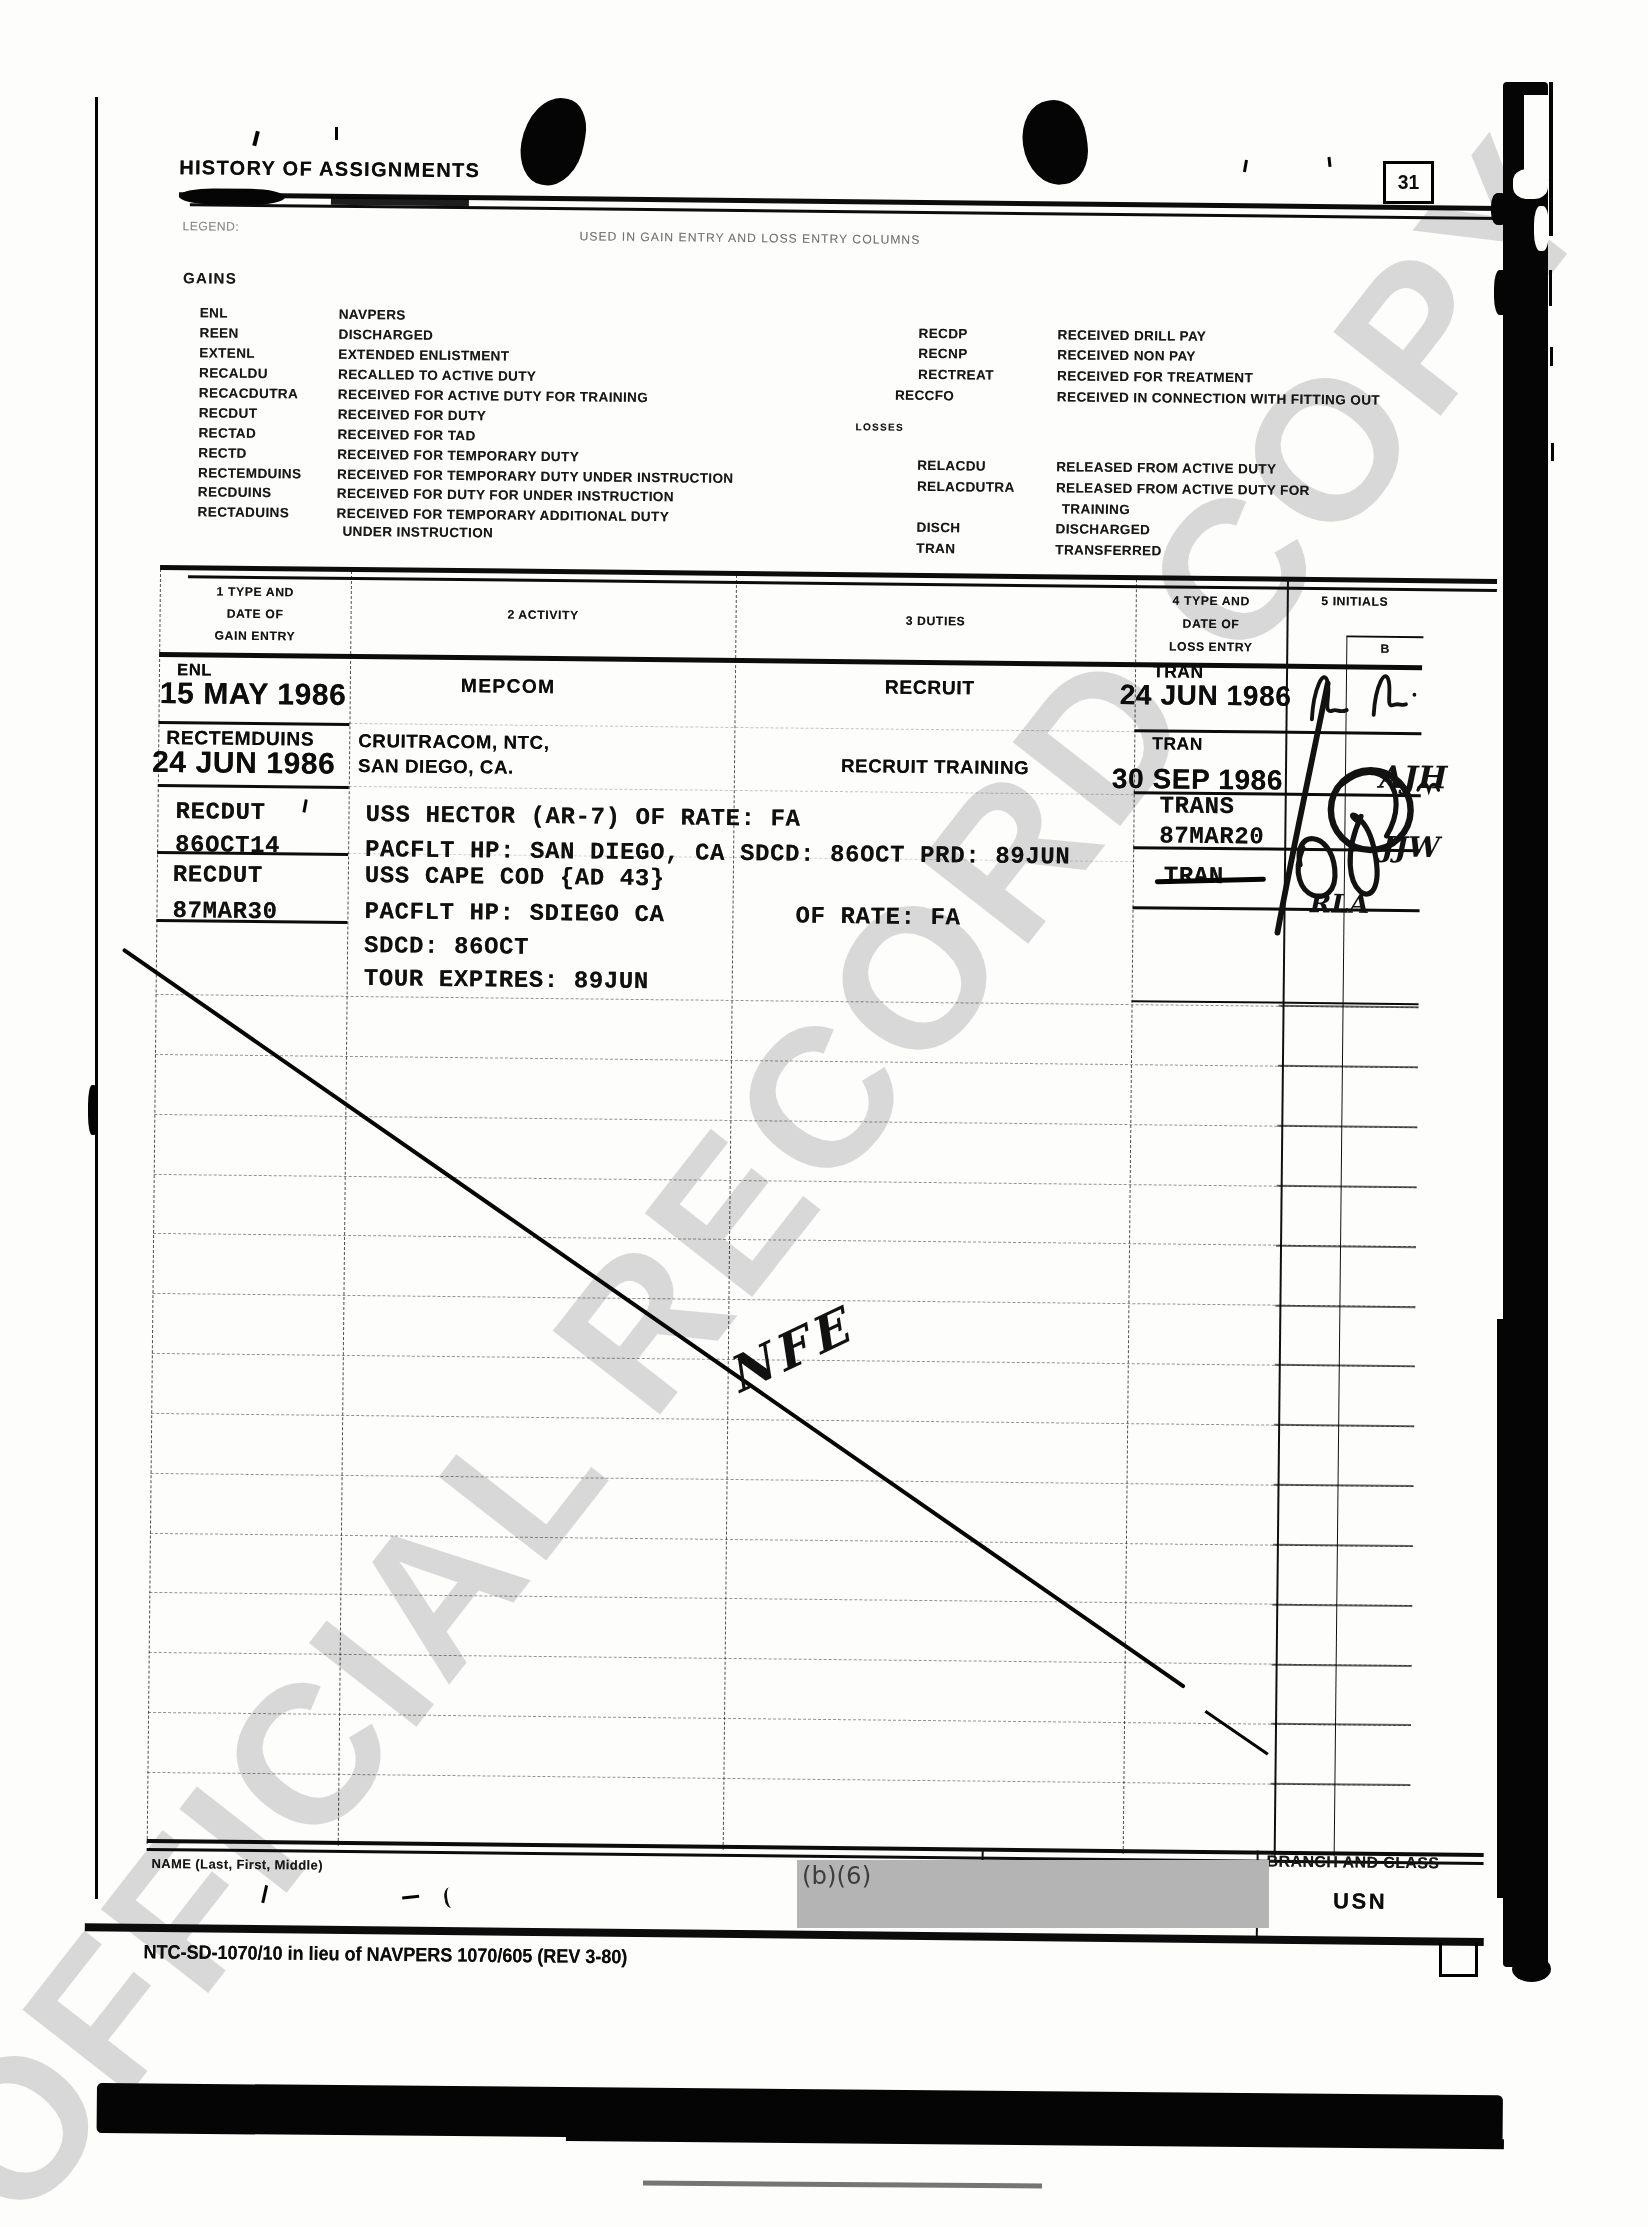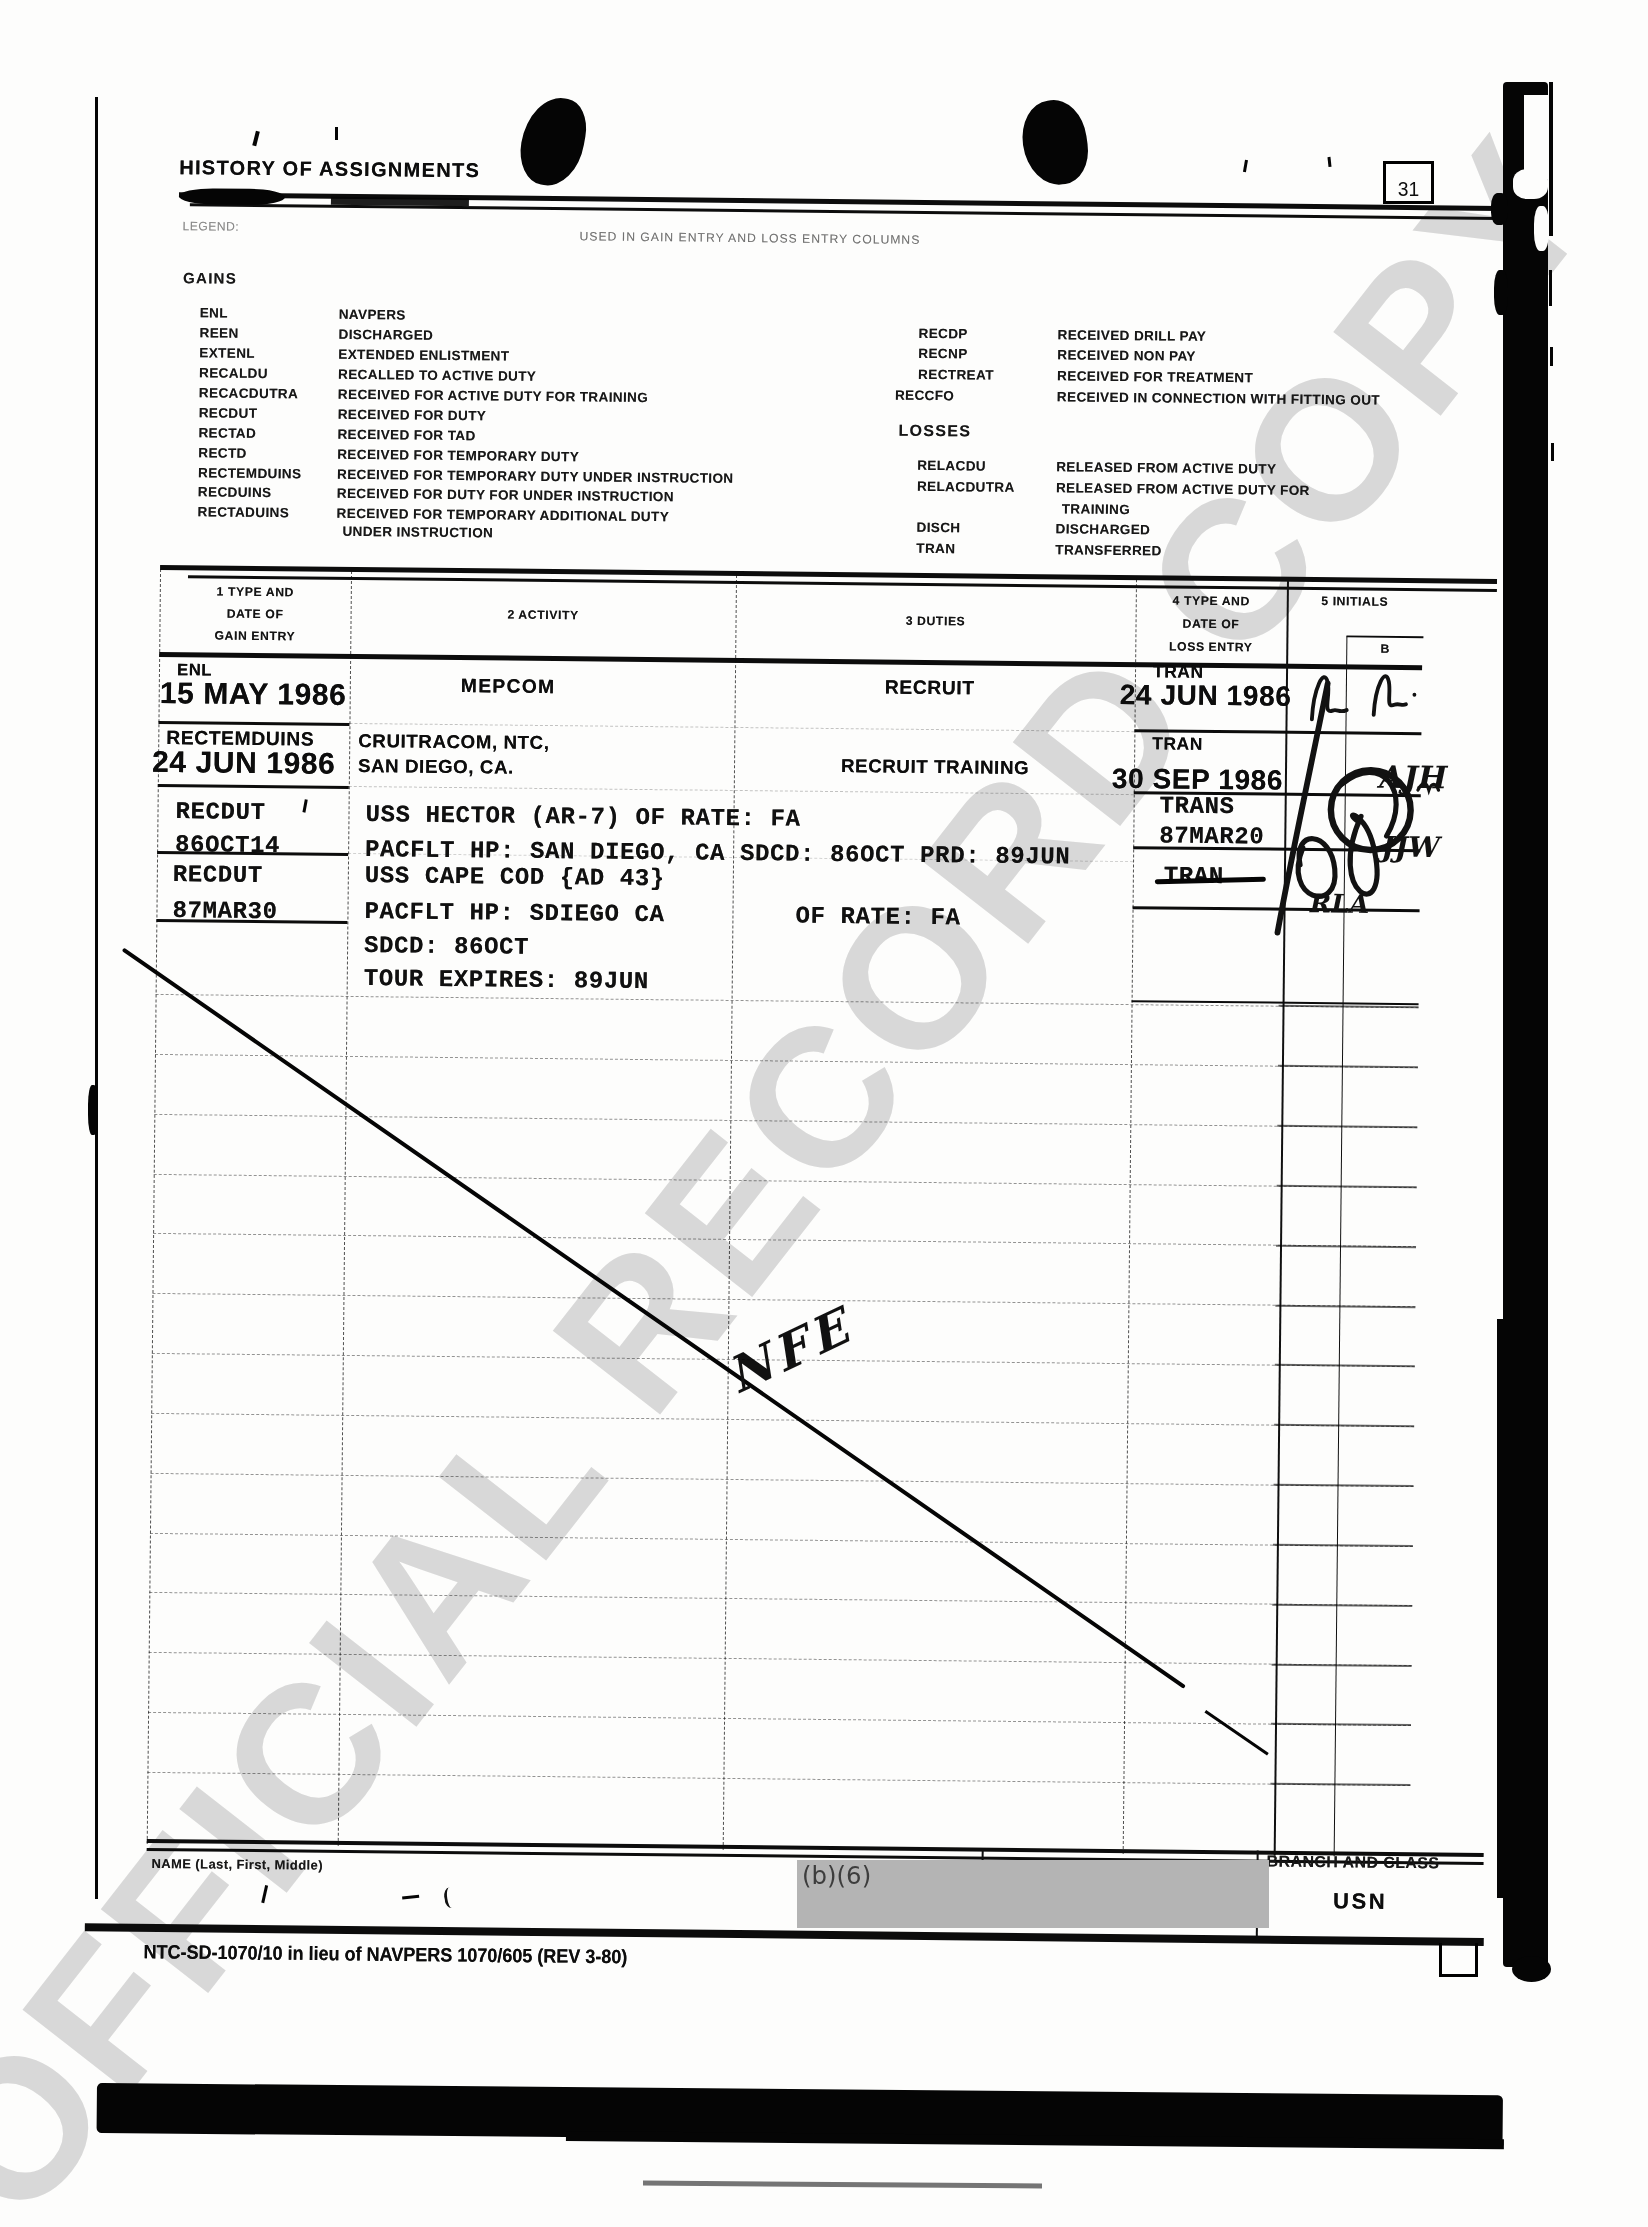--- a/index.html
+++ b/index.html
@@ -24,21 +24,21 @@
   #sheet{position:absolute;left:0;top:0;width:1648px;height:2227px;
          transform:rotate(0.6deg);transform-origin:167px 193px;}
   #watermark{position:absolute;left:759px;top:1177px;white-space:nowrap;
              font-family:"Liberation Sans",sans-serif;font-weight:bold;font-size:198px;
              letter-spacing:6.4px;color:#cbcbcb;opacity:.72;
              transform:translate(-50%,-50%) rotate(-52deg);}
   #redaction{position:absolute;left:797px;top:1860px;width:472px;height:68px;background:#b4b4b4;}
   #redaction span{position:absolute;left:5.1px;top:1.3px;font-size:24.4px;color:#3d3d3d;
                   font-family:"DejaVu Sans",sans-serif;}
   #box31{position:absolute;left:1383px;top:161px;width:45px;height:37px;border:3.2px solid #000;
-         display:flex;align-items:flex-end;justify-content:center;font-size:19.3px;font-weight:normal;}
+         display:flex;align-items:center;justify-content:center;font-size:19.3px;font-weight:bold;}
   #bracket{position:absolute;left:1439px;top:1943px;width:33px;height:31px;
            border:3.9px solid #000;border-top:none;}
   .hw{position:absolute;white-space:nowrap;font-family:"DejaVu Serif",serif;
       font-style:italic;font-weight:bold;color:#111;}
   svg text{font-family:"DejaVu Serif",serif;font-style:italic;font-weight:bold;fill:#121212;}
 </style>
 </head>
 <body>
 
 <div id="page">
@@ -49,21 +49,21 @@
 
     <div class="stamp" style="left:179px;top:156px;font-size:20px;letter-spacing:1.3px">HISTORY OF ASSIGNMENTS</div>
     <div class="hline" style="left:179px;top:192px;width:1320px;height:4.5px"></div>
     <div class="hline" style="left:190px;top:203px;width:1309px;height:3.2px"></div>
     <div class="blob" style="left:179px;top:188px;width:106px;height:16px;border-radius:40%/60%"></div>
     <div class="blob" style="left:331px;top:195px;width:138px;height:8.4px;opacity:.9"></div>
     <div class="lg" style="left:183px;top:219px;opacity:.5;font-weight:400;font-size:12.2px">LEGEND:</div>
     <div class="lg" style="left:580px;top:225px;opacity:.6;font-weight:400;font-size:12.2px;letter-spacing:1px">USED IN GAIN ENTRY AND LOSS ENTRY COLUMNS</div>
 
     <div class="lg" style="left:184px;top:269px;font-size:15px;letter-spacing:1.3px">GAINS</div>
-    <div class="lg" style="left:901px;top:414px;font-size:16px;letter-spacing:1.3px">LOSSES</div>
+    <div class="lg" style="left:858px;top:414px;font-size:10px;letter-spacing:1.3px">LOSSES</div>
 
     <div class="hline" style="left:164px;top:565px;width:1337px;height:4.5px"></div>
     <div class="hline" style="left:192px;top:575px;width:1309px;height:2.6px"></div>
     <div class="hline" style="left:164px;top:652px;width:1263px;height:4.5px"></div>
 
     <div class="hdr" style="left:164px;top:580px;width:191px;line-height:22px">
       <div>1  TYPE AND</div>
       <div>DATE OF</div>
       <div>GAIN ENTRY</div>
     </div>

